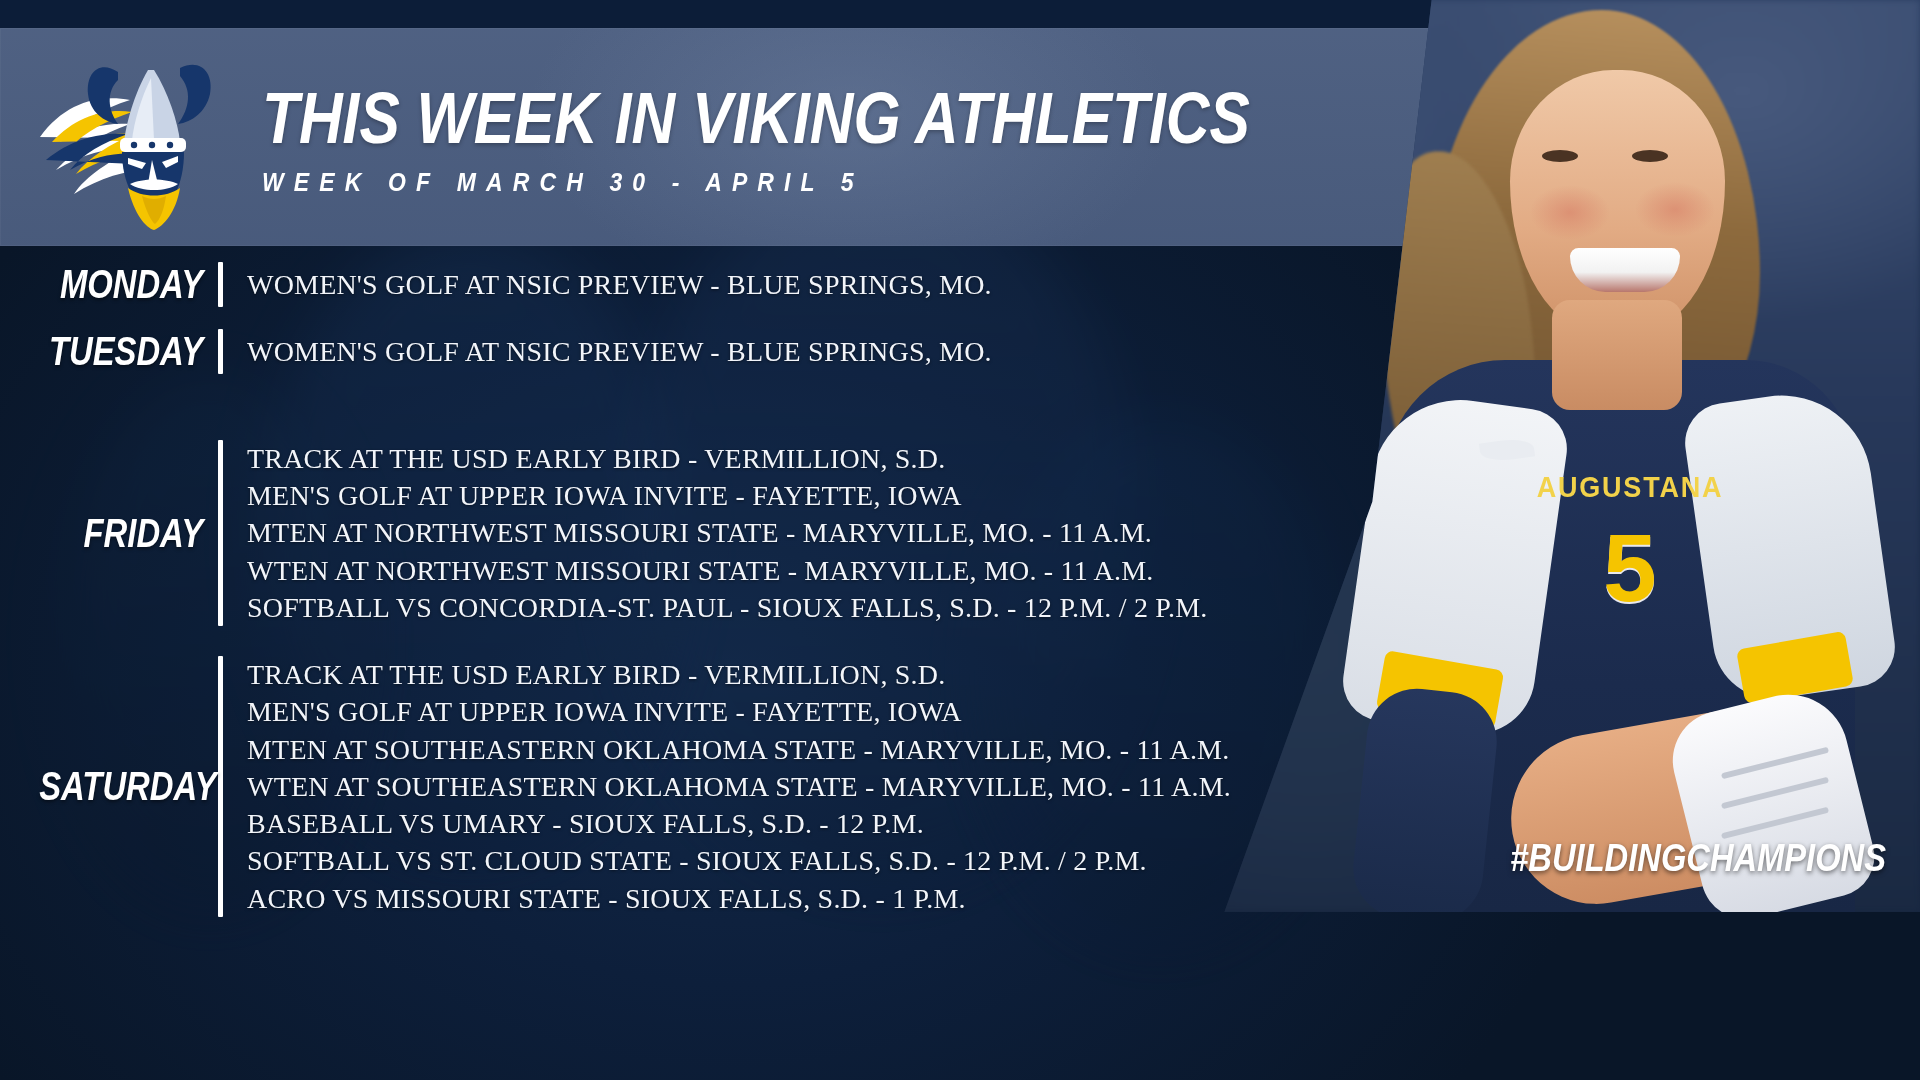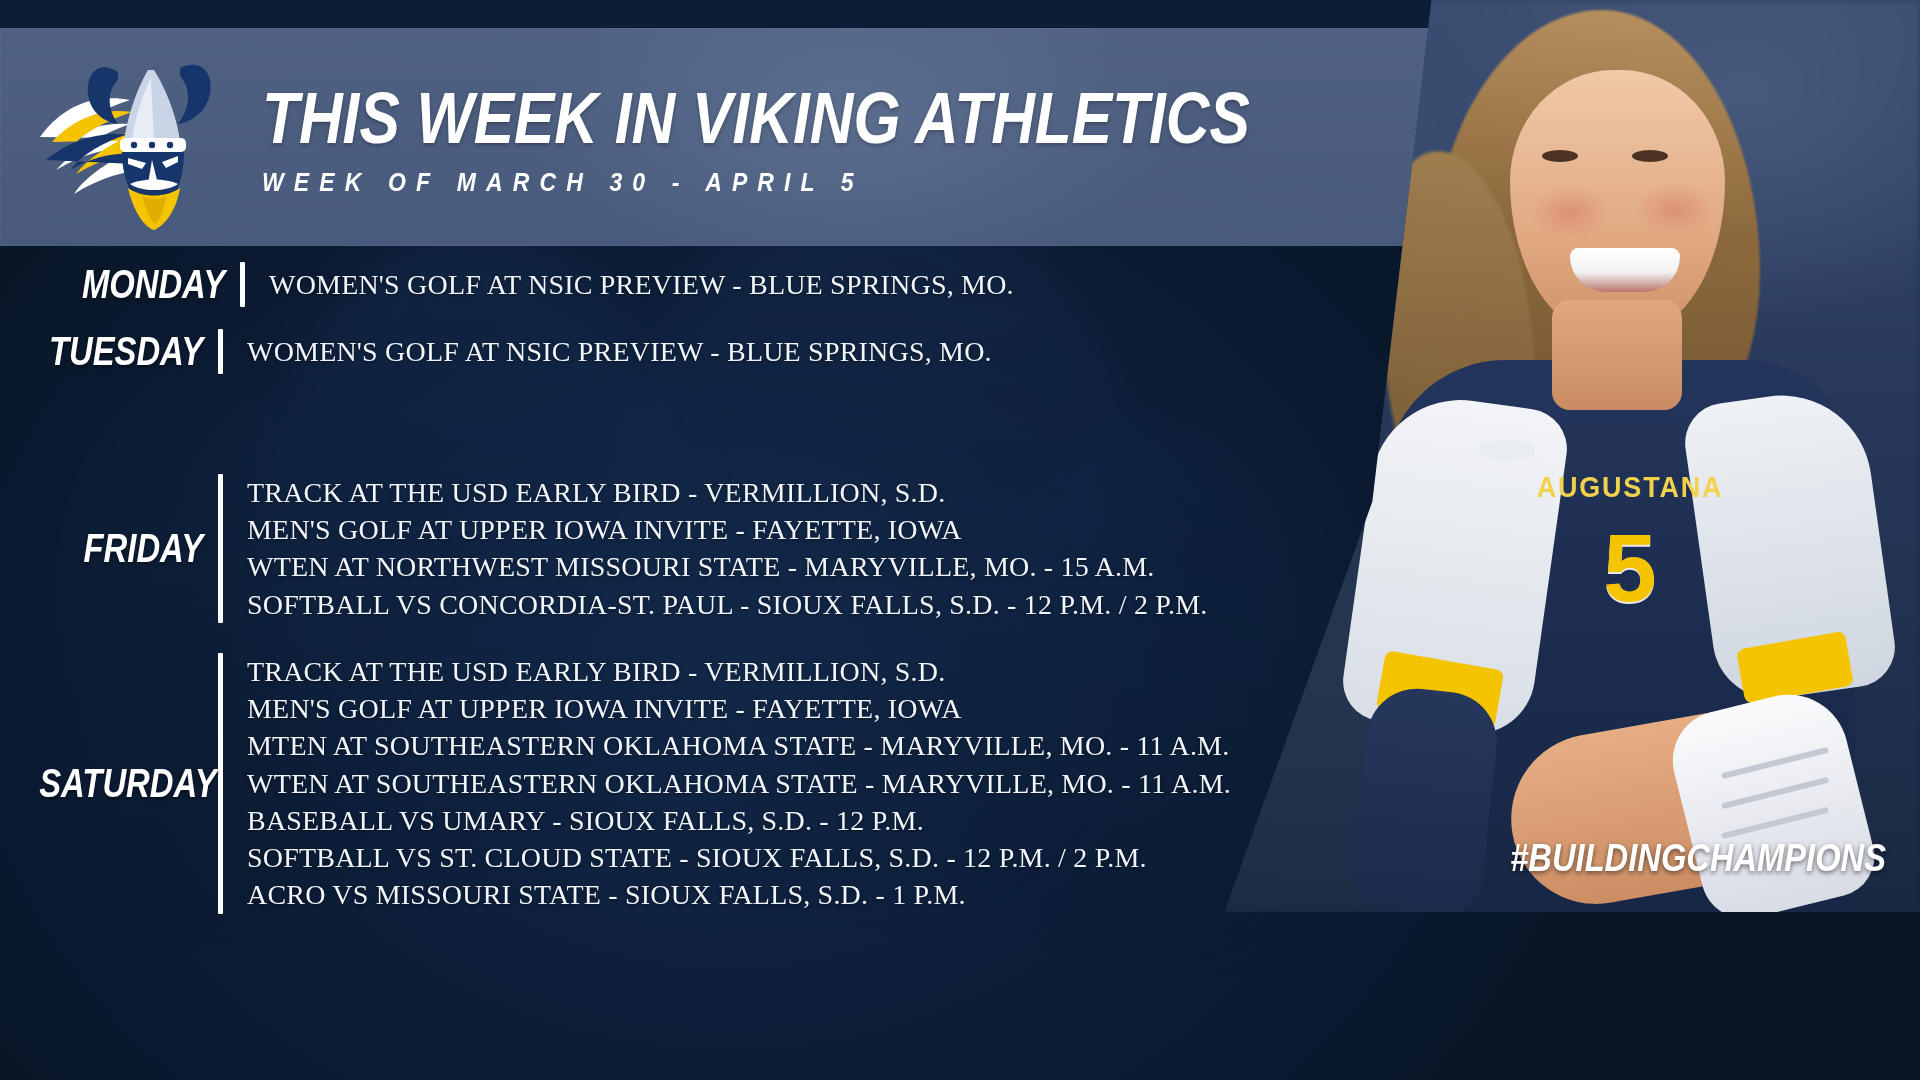--- a/index.html
+++ b/index.html
@@ -88,22 +88,22 @@
   .events{flex:1;}
   .event-line{
     font-family:Liberation Serif, serif;
     font-weight:normal;
     font-size:28px;line-height:1.33;
     color:#f2f5fa;
     letter-spacing:.2px;
     white-space:nowrap;
     text-shadow:0 1px 3px rgba(0,0,0,.5);
   }
-  .row-mon{margin-bottom:22px;margin-left:22px;}
-  .row-tue{margin-bottom:100px;}
+  .row-mon{margin-bottom:22px;}
+  .row-tue{margin-bottom:66px;}
   .row-fri{margin-bottom:30px;}
 
   
   #photo-panel{
     position:absolute;right:0;top:0;width:740px;height:912px;
     clip-path:polygon(34% 0, 100% 0, 100% 100%, 6% 100%, 26% 55%);
     background:
       linear-gradient(180deg,#2b3f63 0%, #1c2e4d 40%, #16253f 100%);
     overflow:hidden;
   }
@@ -297,21 +297,22 @@
         <div class="events">
           <div class="event-line">WOMEN'S GOLF AT NSIC PREVIEW - BLUE SPRINGS, MO.</div>
         </div>
       </div>
       <div class="day-row row-fri">
         <div class="day-label">FRIDAY</div>
         <div class="day-rule"></div>
         <div class="events">
           <div class="event-line">TRACK AT THE USD EARLY BIRD - VERMILLION, S.D.</div>
           <div class="event-line">MEN'S GOLF AT UPPER IOWA INVITE - FAYETTE, IOWA</div>
-          <div class="event-line">WTEN AT NORTHWEST MISSOURI STATE - MARYVILLE, MO. - 15 A.M.</div>
+          <div class="event-line">MTEN AT NORTHWEST MISSOURI STATE - MARYVILLE, MO. - 11 A.M.</div>
+          <div class="event-line">WTEN AT NORTHWEST MISSOURI STATE - MARYVILLE, MO. - 11 A.M.</div>
           <div class="event-line">SOFTBALL VS CONCORDIA-ST. PAUL - SIOUX FALLS, S.D. - 12 P.M. / 2 P.M.</div>
         </div>
       </div>
       <div class="day-row ">
         <div class="day-label">SATURDAY</div>
         <div class="day-rule"></div>
         <div class="events">
           <div class="event-line">TRACK AT THE USD EARLY BIRD - VERMILLION, S.D.</div>
           <div class="event-line">MEN'S GOLF AT UPPER IOWA INVITE - FAYETTE, IOWA</div>
           <div class="event-line">MTEN AT SOUTHEASTERN OKLAHOMA STATE - MARYVILLE, MO. - 11 A.M.</div>

